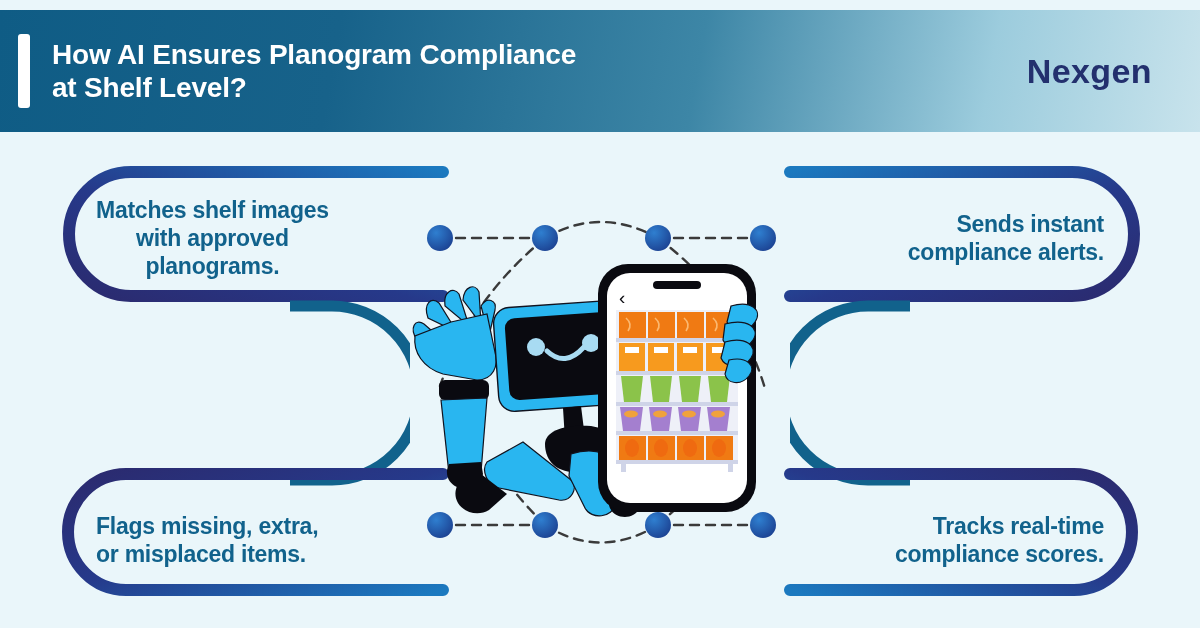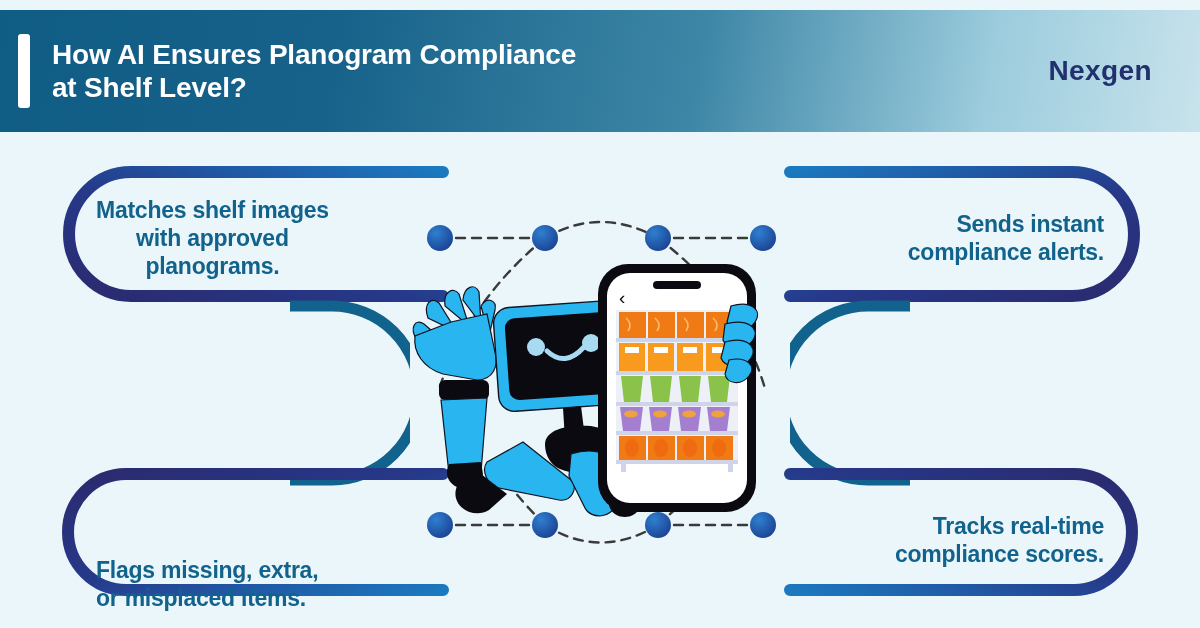--- a/index.html
+++ b/index.html
@@ -21,33 +21,33 @@
     width:12px; height:74px; background:#ffffff; border-radius:3px;
     margin-left:18px; flex:0 0 auto;
   }
   #title {
     color:#ffffff; font-weight:bold; font-size:28px; line-height:1.18;
     margin-left:22px; letter-spacing:-0.2px; white-space:pre-line;
     text-shadow:0 1px 0 rgba(0,0,0,.05);
   }
   #brand {
     position:absolute; right:48px; top:50%; transform:translateY(-50%);
-    color:#23306e; font-weight:bold; font-size:28px; letter-spacing:0.4px;
+    color:#23306e; font-weight:bold; font-size:34px; letter-spacing:0.4px;
   }
 
   
   .pill { position:absolute; }
   .pill svg { display:block; overflow:visible; }
   .pill-text {
     position:absolute; color:#11628c; font-weight:bold;
     font-size:23px; line-height:1.22; white-space:pre-line;
     letter-spacing:-0.25px;
   }
   .pill-tl .pill-text { left:38px; top:30px; text-align:center; }
-  .pill-bl .pill-text { left:38px; top:44px; text-align:left;margin-top:44px; }
+  .pill-bl .pill-text { left:38px; top:44px; text-align:left; }
   .pill-tr .pill-text { right:38px; top:44px; text-align:right; }
   .pill-br .pill-text { right:38px; top:44px; text-align:right;margin-left:15px; }
 
   
   #connectors { position:absolute; left:0; top:0; width:1200px; height:628px; pointer-events:none; }
 
   
   #illustration { position:absolute; left:395px; top:248px; width:390px; height:280px; }
   #illustration svg { display:block; }
 </style>

